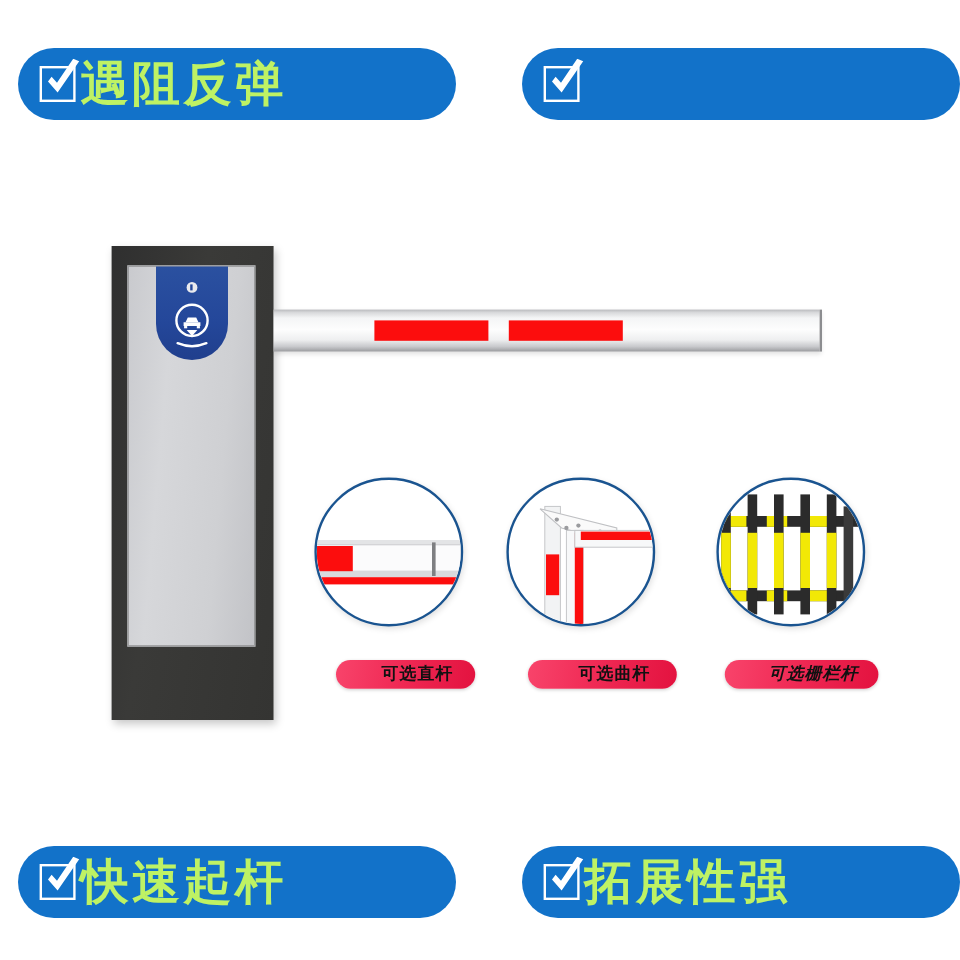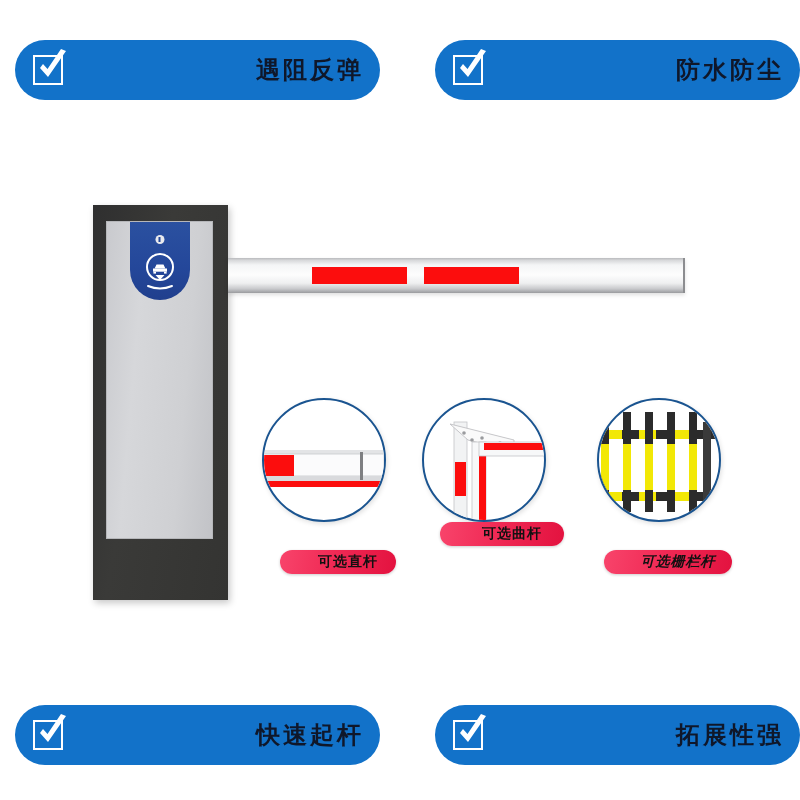--- a/index.html
+++ b/index.html
@@ -46,23 +46,23 @@
   }
   .badge-check .tick {
     position: absolute;
     left: 2px;
     top: -4px;
     width: 34px;
     height: 36px;
   }
   .badge-label {
     flex: 1;
-    text-align: right;
-    color: #0f172a;
-    font-size: 24px;
+    text-align: left;
+    color: #bef264;
+    font-size: 40px;
     font-weight: bold;
     letter-spacing: 3px;
     padding-right: 16px;
     font-family: "DejaVu Sans", "Liberation Sans", sans-serif;
     line-height: 1;
   }
 
   #badge-tl { left: 15px;  top: 40px;  width: 365px; }
   #badge-tr { left: 435px; top: 40px;  width: 365px; }
   #badge-bl { left: 15px;  top: 705px; width: 365px; }
@@ -182,21 +182,21 @@
     font-weight: bold;
     display: flex;
     align-items: center;
     justify-content: center;
     letter-spacing: 1px;
     font-family: "DejaVu Sans", "Liberation Sans", sans-serif;
     box-shadow: 0 1px 3px rgba(0,0,0,0.2);
     padding-left: 20px;
   }
   #pill-1 { left: 280px; top: 550px; width: 96px; }
-  #pill-2 { left: 440px; top: 522px; width: 104px; }
+  #pill-2 { left: 440px; top: 550px; width: 104px; }
   #pill-3 { left: 604px; top: 550px; width: 108px; font-style: italic; }
 </style>
 </head>
 <body>
 
 <div id="stage">
 
   <div class="badge" id="badge-tl">
     <span class="badge-check">
       <span class="box"></span>
@@ -207,21 +207,20 @@
     <span class="badge-label">遇阻反弹</span>
   </div>
 
   <div class="badge" id="badge-tr">
     <span class="badge-check">
       <span class="box"></span>
       <svg class="tick" viewBox="0 0 34 36">
         <path d="M5 19 L13 28 L31 2 L26 0 L12.5 20 L8 15 Z" fill="#ffffff"></path>
       </svg>
     </span>
-    <span class="badge-label">防水防尘</span>
   </div>
 
   <div id="cabinet">
     <div id="cabinet-face">
       <div id="logo-panel">
         <span id="logo-dot"></span>
         <svg id="logo-pin" viewBox="0 0 40 44">
           <circle cx="20" cy="16" r="13" fill="none" stroke="#ffffff" stroke-width="2"></circle>
           <path d="M20 29 L15.5 24 L24.5 24 Z" fill="#ffffff"></path>
           <path d="M13 17.5 h14 v3.2 h-14 z" fill="#ffffff"></path>

